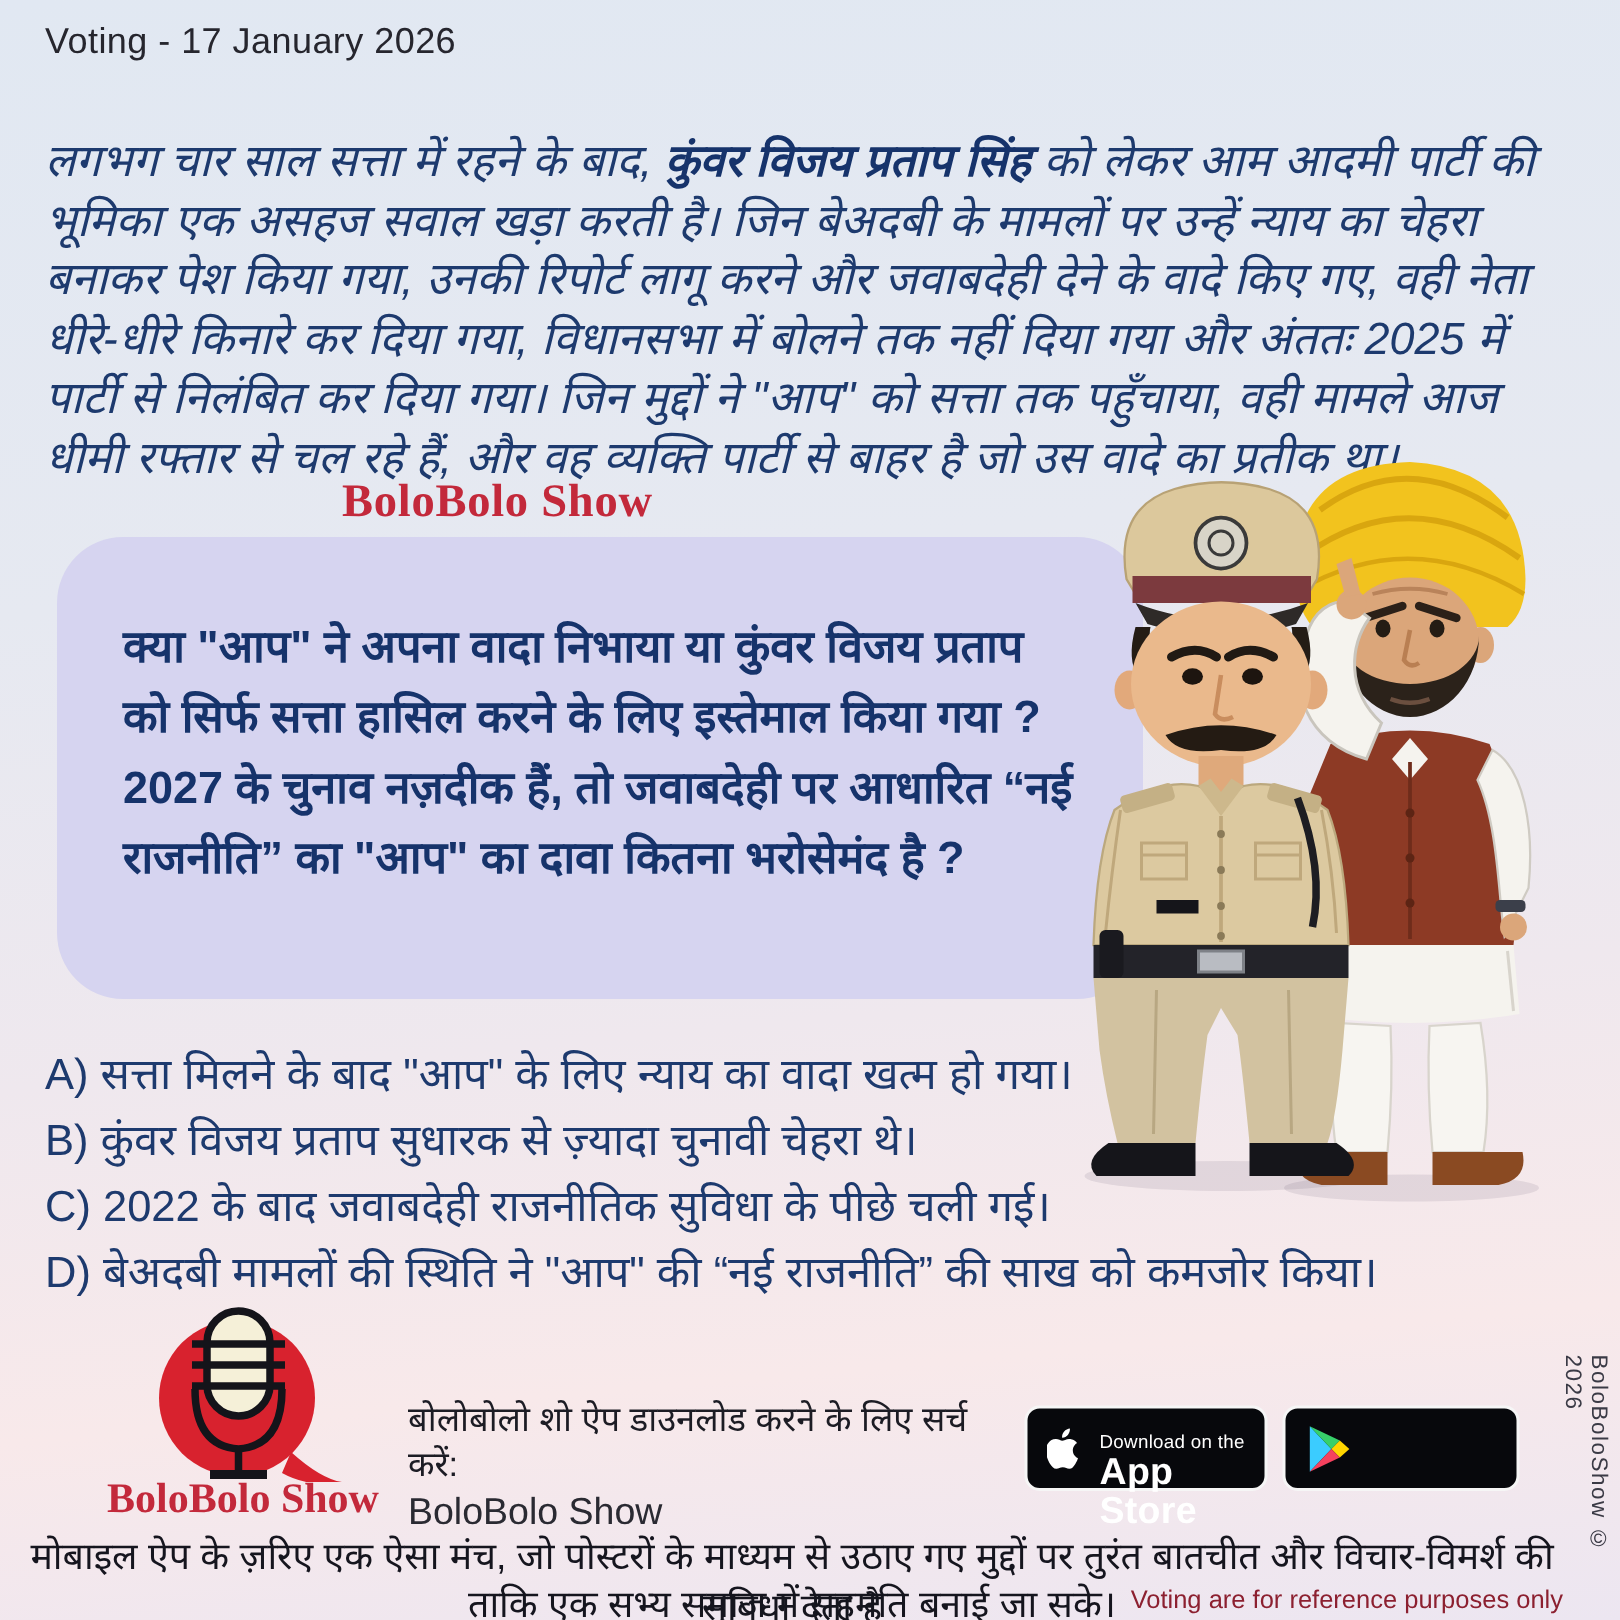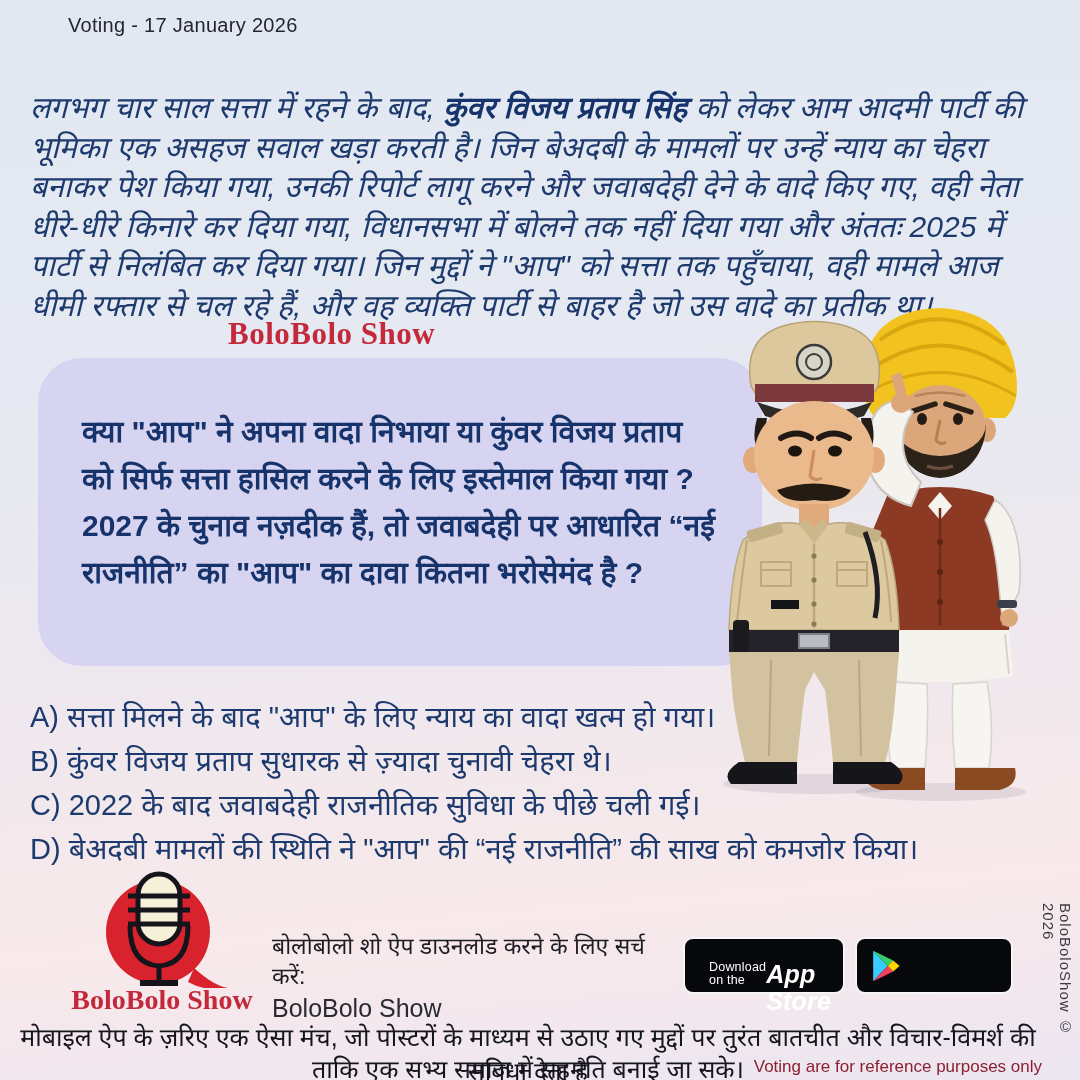--- a/index.html
+++ b/index.html
@@ -1,21 +1,21 @@
 <!DOCTYPE html>
 <html><head>
 <meta charset="utf-8">
 <style>
   html,body{margin:0;padding:0;background:#ffffff;}
   .canvas{
     position:relative;width:1080px;height:1080px;overflow:hidden;
     font-family:"Liberation Sans","DejaVu Sans",sans-serif;
     background:linear-gradient(175deg,#e1e8f2 0%,#e6e9f1 35%,#efe8ee 62%,#f8e9ea 82%,#ece6f1 100%);
   }
-  .date{position:absolute;left:30px;top:14px;font-size:20px;color:#26262e;letter-spacing:.3px;margin-left:38px;}
+  .date{position:absolute;left:30px;top:14px;font-size:24px;color:#26262e;letter-spacing:.3px;}
   .intro{position:absolute;left:30px;top:58px;width:1022px;font-size:30px;line-height:39.5px;color:#1d3a6e;font-style:italic;}
   .intro b{color:#16336b;}
   .brand-title{
     position:absolute;left:228px;top:316px;
     font-family:"Liberation Serif","DejaVu Serif",serif;font-weight:bold;
     font-size:31px;color:#c3293b;letter-spacing:.5px;
   }
   .question-card{
     position:absolute;left:38px;top:358px;width:724px;height:308px;
     background:#d6d4f0;border-radius:44px;
@@ -33,23 +33,23 @@
   }
   .search-block{position:absolute;left:272px;top:931px;width:400px;color:#1c1c24;}
   .search-line1{font-size:23px;line-height:30px;}
   .search-line2{font-size:25px;line-height:34px;color:#2a2a32;}
   .badge{
     position:absolute;top:937px;height:53px;background:#07080c;border:2px solid #f6f6f6;
     border-radius:10px;color:#ffffff;display:flex;align-items:center;padding:0 13px;gap:11px;
   }
   .badge-appstore{left:683px;width:132px;}
   .badge-googleplay{left:855px;width:128px;}
-  .badge-text{display:flex;flex-direction:row;line-height:1.05;margin-top:44px;}
+  .badge-text{display:flex;flex-direction:column;line-height:1.05;margin-top:44px;}
   .badge-small{font-size:12.5px;letter-spacing:.2px;}
-  .badge-big{font-size:25px;font-weight:bold;letter-spacing:.2px;font-style:italic;}
+  .badge-big{font-size:25px;font-weight:bold;letter-spacing:.2px;}
   .desc1{position:absolute;top:1019px;left:0;width:1056px;text-align:center;font-size:25px;color:#15151e;}
   .desc2{position:absolute;top:1051px;left:0;width:1056px;text-align:center;font-size:25px;color:#15151e;}
   .copyright-vertical{
     position:absolute;right:6px;top:903px;height:160px;
     writing-mode:vertical-rl;font-size:15px;color:#3a3a45;letter-spacing:1px;
   }
   .reference-note{position:absolute;right:38px;top:1057px;font-size:17px;color:#8c2030;}
 </style>
 </head>
 <body>

